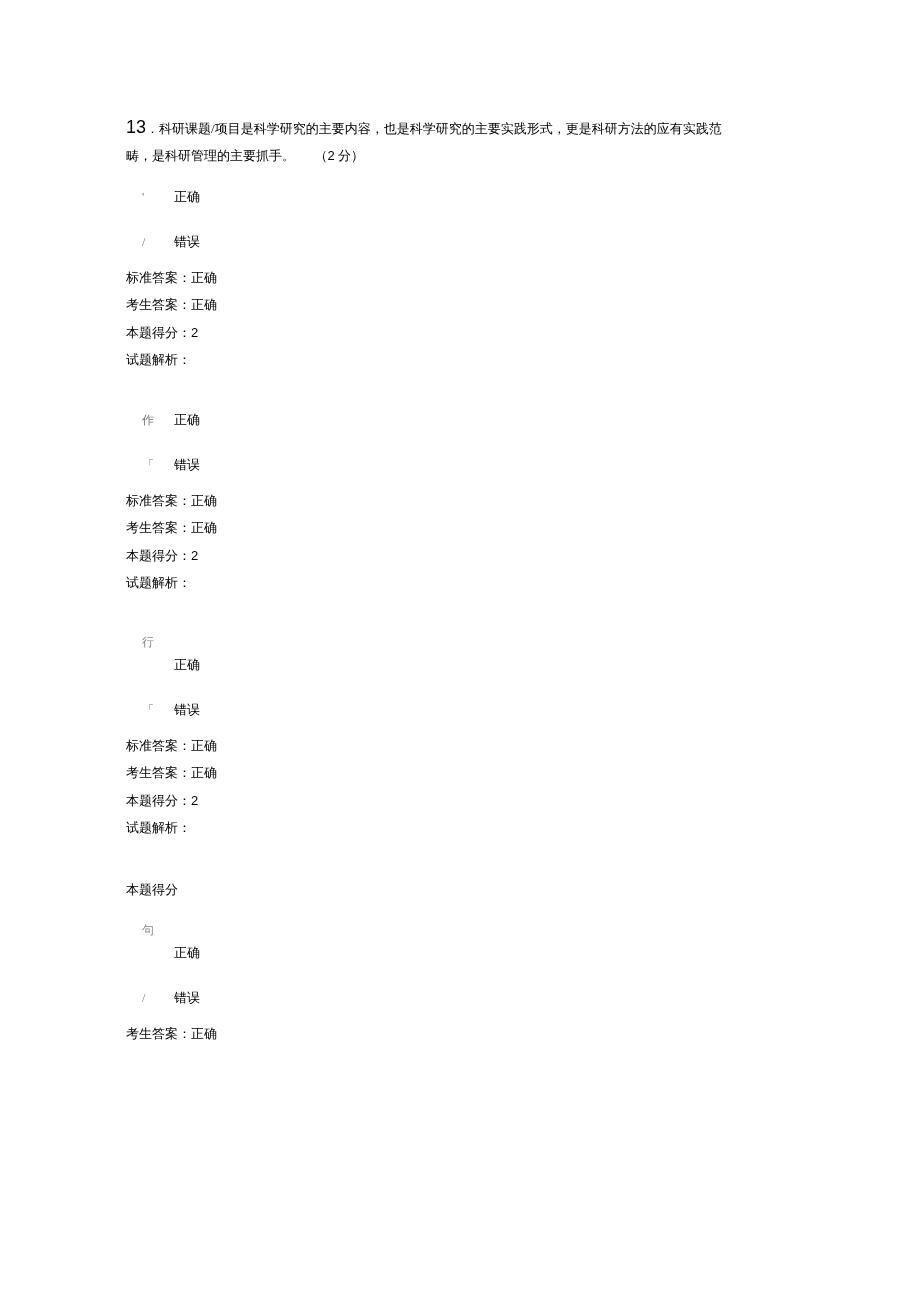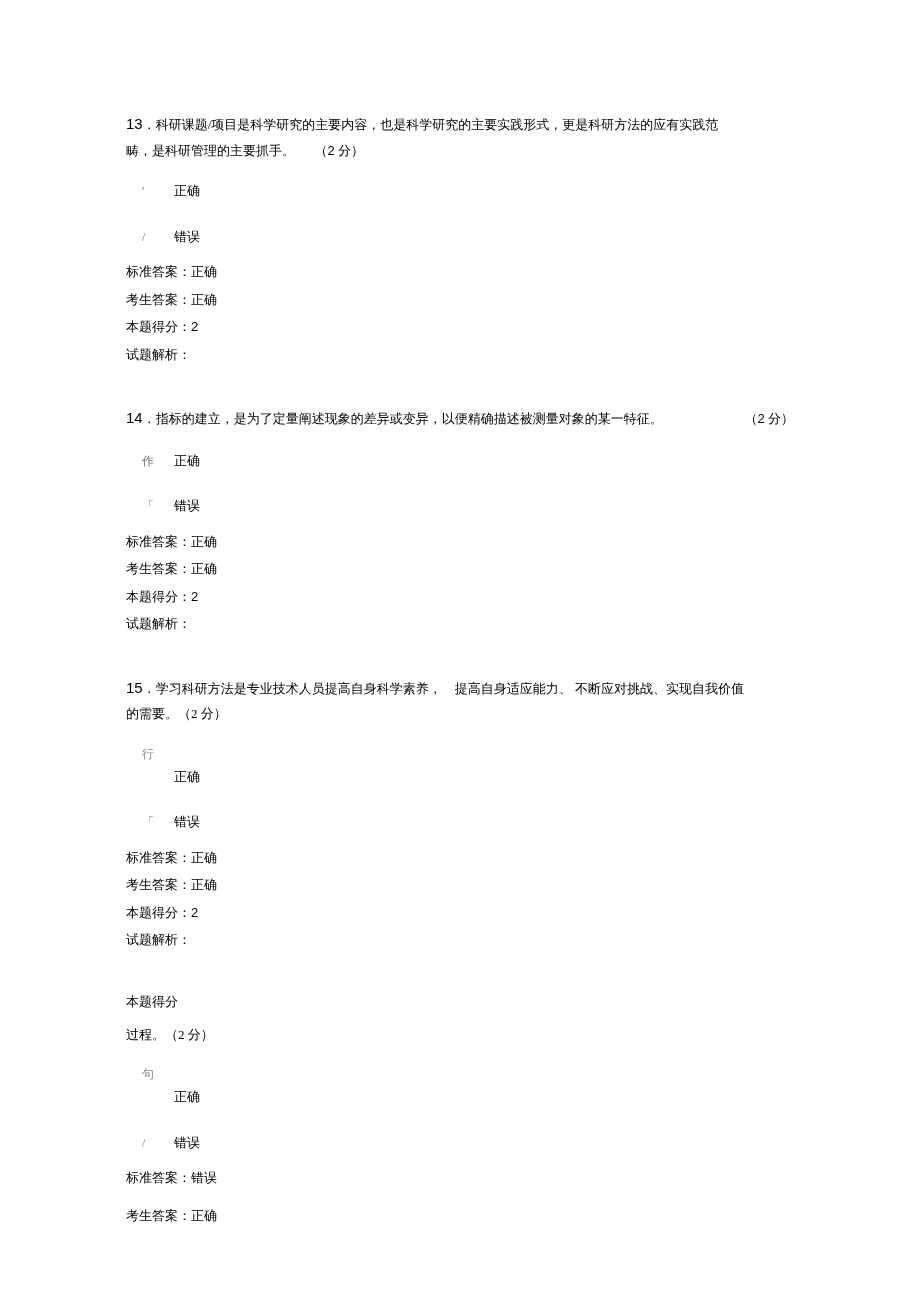--- a/index.html
+++ b/index.html
@@ -21,21 +21,21 @@
   }
   .question {
     margin-bottom: 40px;
   }
   .q-text {
     margin-bottom: 18px;
     line-height: 1.9;
   }
   .q-num {
     font-family: Arial, sans-serif;
-    font-size: 15px;
+    font-size: 18px;
   }
   .q-points-arial {
     font-family: Arial, sans-serif;
   }
   .q-last-run {
     display:flex;
     justify-content: space-between;
     align-items: baseline;
   }
   .opt-block {
@@ -89,79 +89,63 @@
         <span class="opt-label">错误</span>
       </div>
     </div>
     <div class="meta-line"><span>标准答案：</span><span>正确</span></div>
     <div class="meta-line"><span>考生答案：</span><span>正确</span></div>
     <div class="meta-line"><span>本题得分：</span><span class="arial-num">2</span></div>
     <div class="meta-line"><span>试题解析：</span><span></span></div>
   </div>
 
   <div class="question">
-    <div class="q-text q-last-run">
-      <span>
-        <span class="q-num">14</span><span>．指标的建立，是为了定量阐述现象的差异或变异，以便精确描述被测量对象的某一特征。</span>
-      </span>
-      <span>
-        <span>（</span><span class="q-points-arial">2</span><span> 分）</span>
-      </span>
-    </div>
     <div class="opt-block">
       <div class="opt-row">
         <span class="opt-marker">作</span>
         <span class="opt-label">正确</span>
       </div>
       <div class="opt-row">
         <span class="opt-marker">「</span>
         <span class="opt-label">错误</span>
       </div>
     </div>
     <div class="meta-line"><span>标准答案：</span><span>正确</span></div>
     <div class="meta-line"><span>考生答案：</span><span>正确</span></div>
     <div class="meta-line"><span>本题得分：</span><span class="arial-num">2</span></div>
     <div class="meta-line"><span>试题解析：</span><span></span></div>
   </div>
 
   <div class="question">
-    <div class="q-text">
-      <span class="q-num">15</span><span>．学习科研方法是专业技术人员提高自身科学素养， 提高自身适应能力、 不断应对挑战、实现自我价值</span><br>
-      <span>的需要。（2 分）</span>
-    </div>
     <div class="opt-block">
       <div style="margin-bottom:26px;">
         <div class="opt-small">行</div>
         <div style="padding-left:48px;">正确</div>
       </div>
       <div class="opt-row">
         <span class="opt-marker">「</span>
         <span class="opt-label">错误</span>
       </div>
     </div>
     <div class="meta-line"><span>标准答案：</span><span>正确</span></div>
     <div class="meta-line"><span>考生答案：</span><span>正确</span></div>
     <div class="meta-line"><span>本题得分：</span><span class="arial-num">2</span></div>
     <div class="meta-line"><span>试题解析：</span><span></span></div>
   </div>
 
   <div class="question">
     <div class="q-text q-last-run">
       <span>本题得分</span>
     </div>
-    <div class="q-text" style="margin-top:-10px;">
-      <span>过程。（2 分）</span>
-    </div>
     <div class="opt-block">
       <div style="margin-bottom:26px;">
         <div class="opt-small">句</div>
         <div style="padding-left:48px;">正确</div>
       </div>
       <div class="opt-row">
         <span class="opt-marker">/</span>
         <span class="opt-label">错误</span>
       </div>
     </div>
-    <div class="meta-line" style="margin-bottom:18px;"><span>标准答案：</span><span>错误</span></div>
     <div class="meta-line"><span>考生答案：</span><span>正确</span></div>
   </div>
 
 </div>
 
 </body></html>

